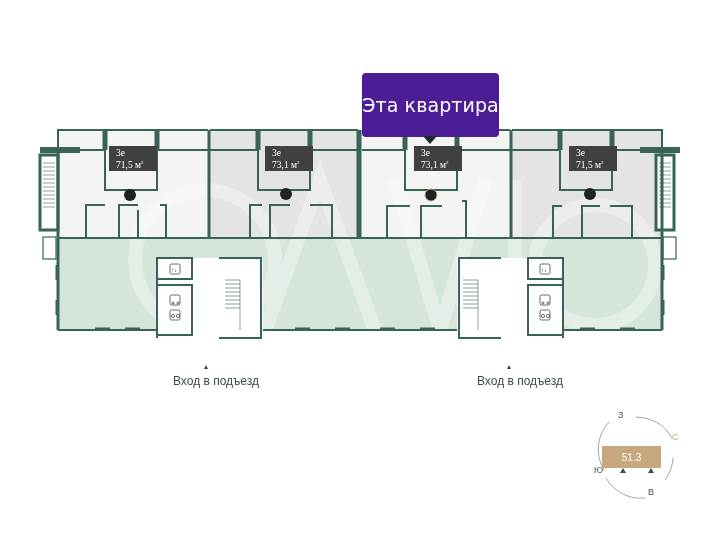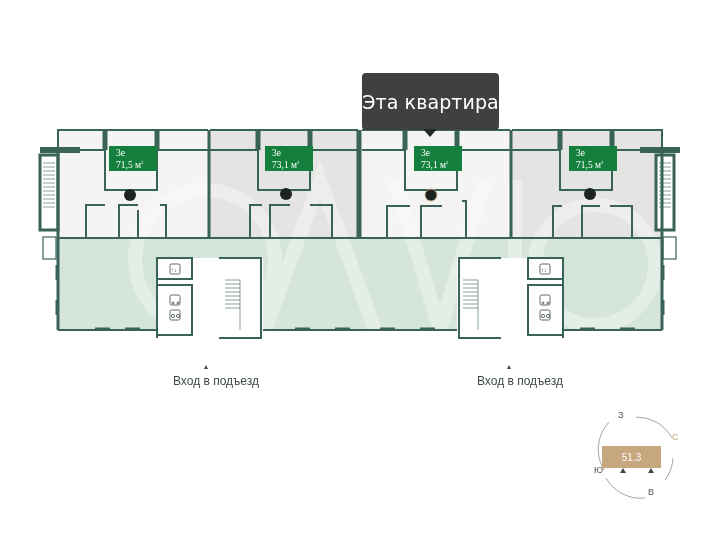--- a/index.html
+++ b/index.html
@@ -1,26 +1,26 @@
 <!DOCTYPE html>
 <html><head>
 <meta charset="utf-8">
 <style>
   html, body { margin:0; padding:0; background:#ffffff; }
   body { width:720px; height:540px; position:relative; overflow:hidden;
          font-family:"Liberation Sans", sans-serif; }
   #plan { position:absolute; left:0; top:0; width:720px; height:540px; }
-  .tooltip { position:absolute; left:362px; top:73px; width:137px; height:57px;
-             background:#404040; border-radius:4px; color:#fff;
+  .tooltip { position:absolute; left:362px; top:73px; width:137px; height:64px;
+             background:#4c1d95; border-radius:4px; color:#fff;
              font-family:"DejaVu Sans", sans-serif; font-size:19px;
              display:flex; align-items:center; justify-content:center; letter-spacing:0.1px; }
   .tooltip::after { content:""; position:absolute; left:61px; bottom:-7px;
                     border-left:7px solid transparent; border-right:7px solid transparent;
                     border-top:8px solid #222a28; }
-  .apt-label { position:absolute; width:48px; height:25px; background:#15803d;
+  .apt-label { position:absolute; width:48px; height:25px; background:#404040;
                color:#fff; font-family:"Liberation Serif", serif; font-size:9.5px;
                line-height:10px; padding:2px 0 8px 7px; box-sizing:border-box; cursor:pointer; }
   .apt-label .area { display:block; }
   .apt-label sup { font-size:5px; }
   .entrance { position:absolute; font-size:12px; color:#3d4a47;
               font-family:"Liberation Sans", sans-serif; }
   .entrance-arrow { position:absolute; width:0; height:0;
               border-left:2.5px solid transparent; border-right:2.5px solid transparent;
               border-bottom:4px solid #3d4a47; }
   .compass-label { position:absolute; font-size:9px; color:#4a5552; }

